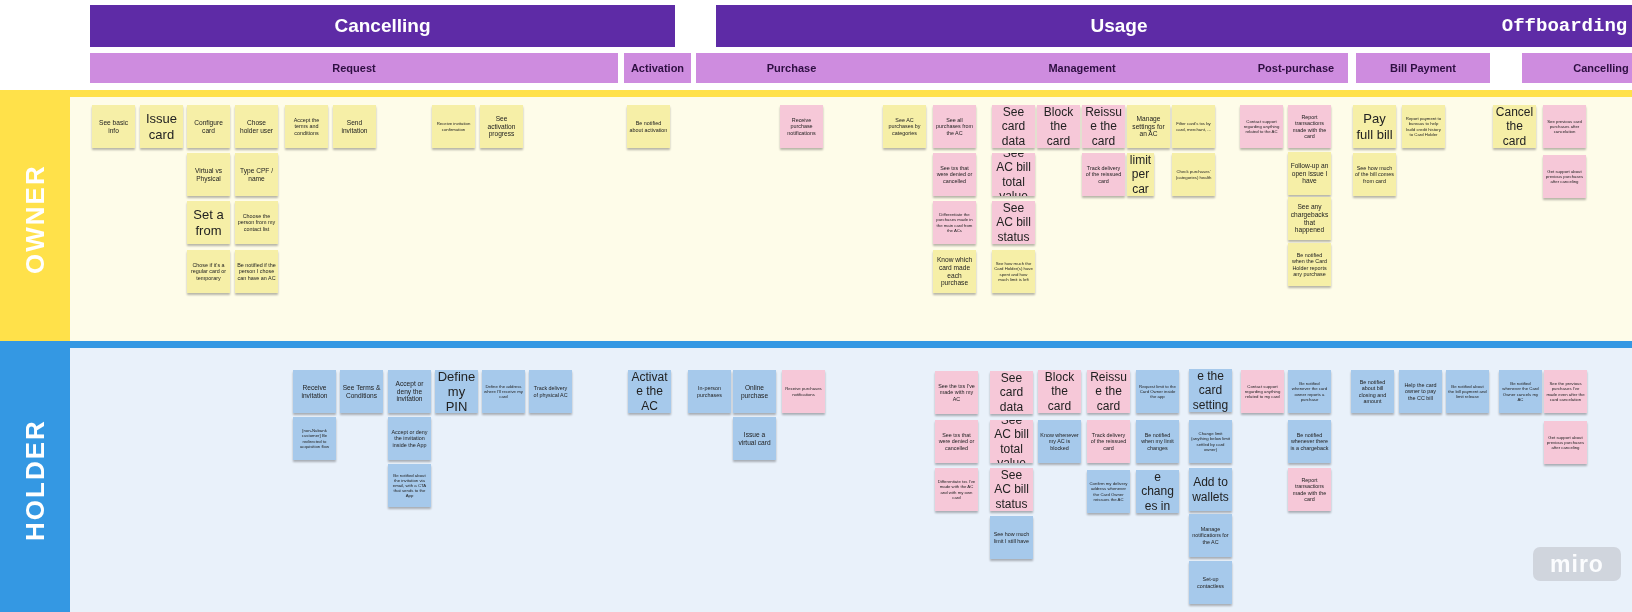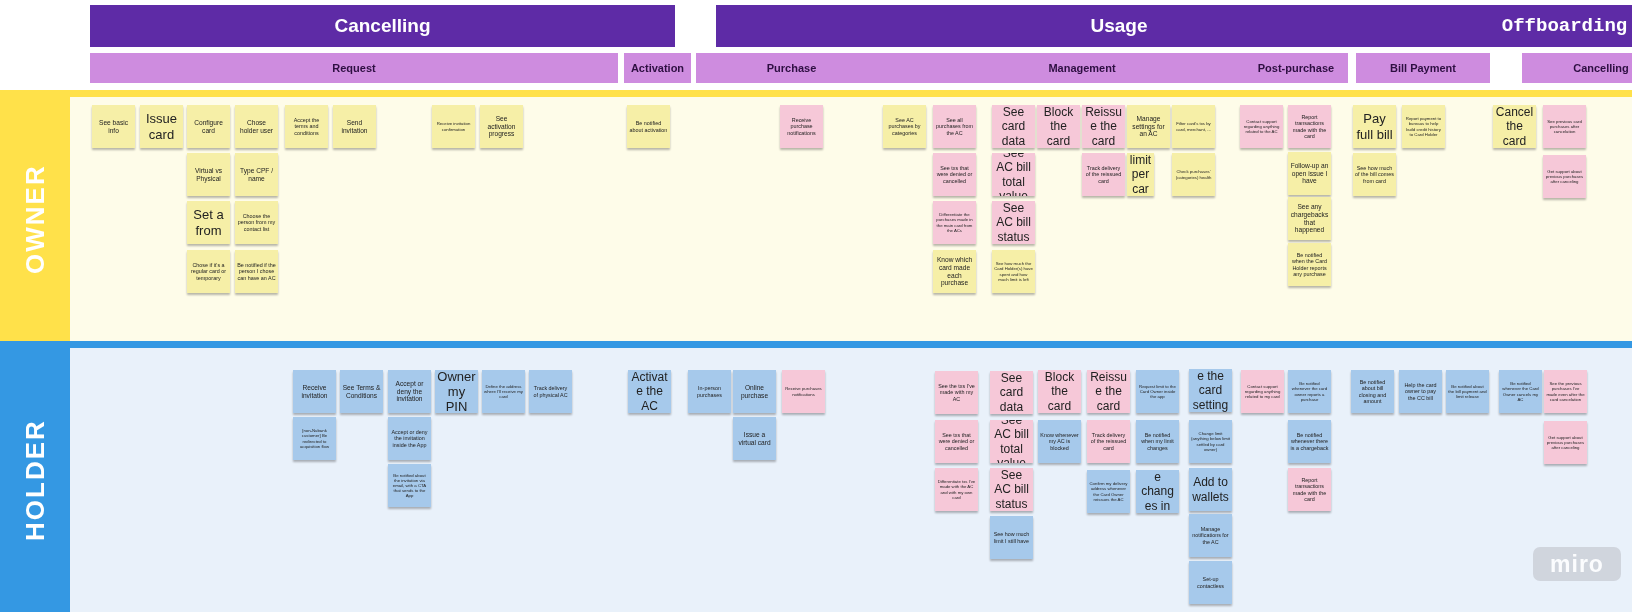--- a/index.html
+++ b/index.html
@@ -120,21 +120,21 @@
     <div class="sticky c-yellow fs-xs" style="left: 1402px; top: 105px; width: 43px; height: 43px;">Report payment to bureaus to help build credit history to Card Holder</div>
     <div class="sticky c-yellow fs-ml" style="left: 1493px; top: 105px; width: 43px; height: 43px;">Cancel the card</div>
     <div class="sticky c-pink fs-xs" style="left: 1543px; top: 105px; width: 43px; height: 43px;">See previous card purchases after cancelation</div>
     <div class="sticky c-pink fs-xs" style="left: 1543px; top: 155px; width: 43px; height: 43px;">Get support about previous purchases after canceling</div>
     <div class="sticky c-blue fs-md" style="left: 293px; top: 370px; width: 43px; height: 43px;">Receive invitation</div>
     <div class="sticky c-blue fs-xs" style="left: 293px; top: 417px; width: 43px; height: 43px;">[non-Nubank customer] Be redirected to acquisition flow</div>
     <div class="sticky c-blue fs-md" style="left: 340px; top: 370px; width: 43px; height: 43px;">See Terms &amp; Conditions</div>
     <div class="sticky c-blue fs-md" style="left: 388px; top: 370px; width: 43px; height: 43px;">Accept or deny the invitation</div>
     <div class="sticky c-blue fs-sm" style="left: 388px; top: 417px; width: 43px; height: 43px;">Accept or deny the invitation inside the App</div>
     <div class="sticky c-blue fs-xs" style="left: 388px; top: 464px; width: 43px; height: 43px;">Be notified about the invitation via email, with a CTA that sends to the App</div>
-    <div class="sticky c-blue fs-lg" style="left: 435px; top: 370px; width: 43px; height: 43px;">Owner my PIN</div>
+    <div class="sticky c-blue fs-lg" style="left: 435px; top: 370px; width: 43px; height: 43px;">Define my PIN</div>
     <div class="sticky c-blue fs-xs" style="left: 482px; top: 370px; width: 43px; height: 43px;">Define the address where I'll receive my card</div>
     <div class="sticky c-blue fs-sm" style="left: 529px; top: 370px; width: 43px; height: 43px;">Track delivery of physical AC</div>
     <div class="sticky c-blue fs-ml" style="left: 628px; top: 370px; width: 43px; height: 43px;">Activate the AC</div>
     <div class="sticky c-blue fs-sm" style="left: 688px; top: 370px; width: 43px; height: 43px;">In-person purchases</div>
     <div class="sticky c-blue fs-md" style="left: 733px; top: 370px; width: 43px; height: 43px;">Online purchase</div>
     <div class="sticky c-blue fs-md" style="left: 733px; top: 417px; width: 43px; height: 43px;">Issue a virtual card</div>
     <div class="sticky c-pink fs-xs" style="left: 782px; top: 370px; width: 43px; height: 43px;">Receive purchases notifications</div>
     <div class="sticky c-pink fs-sm" style="left: 935px; top: 371px; width: 43px; height: 43px;">See the txs I've made with my AC</div>
     <div class="sticky c-pink fs-sm" style="left: 935px; top: 420px; width: 43px; height: 43px;">See txs that were denied or cancelled</div>
     <div class="sticky c-pink fs-xs" style="left: 935px; top: 468px; width: 43px; height: 43px;">Differentiate txs I've made with the AC and with my own card</div>

